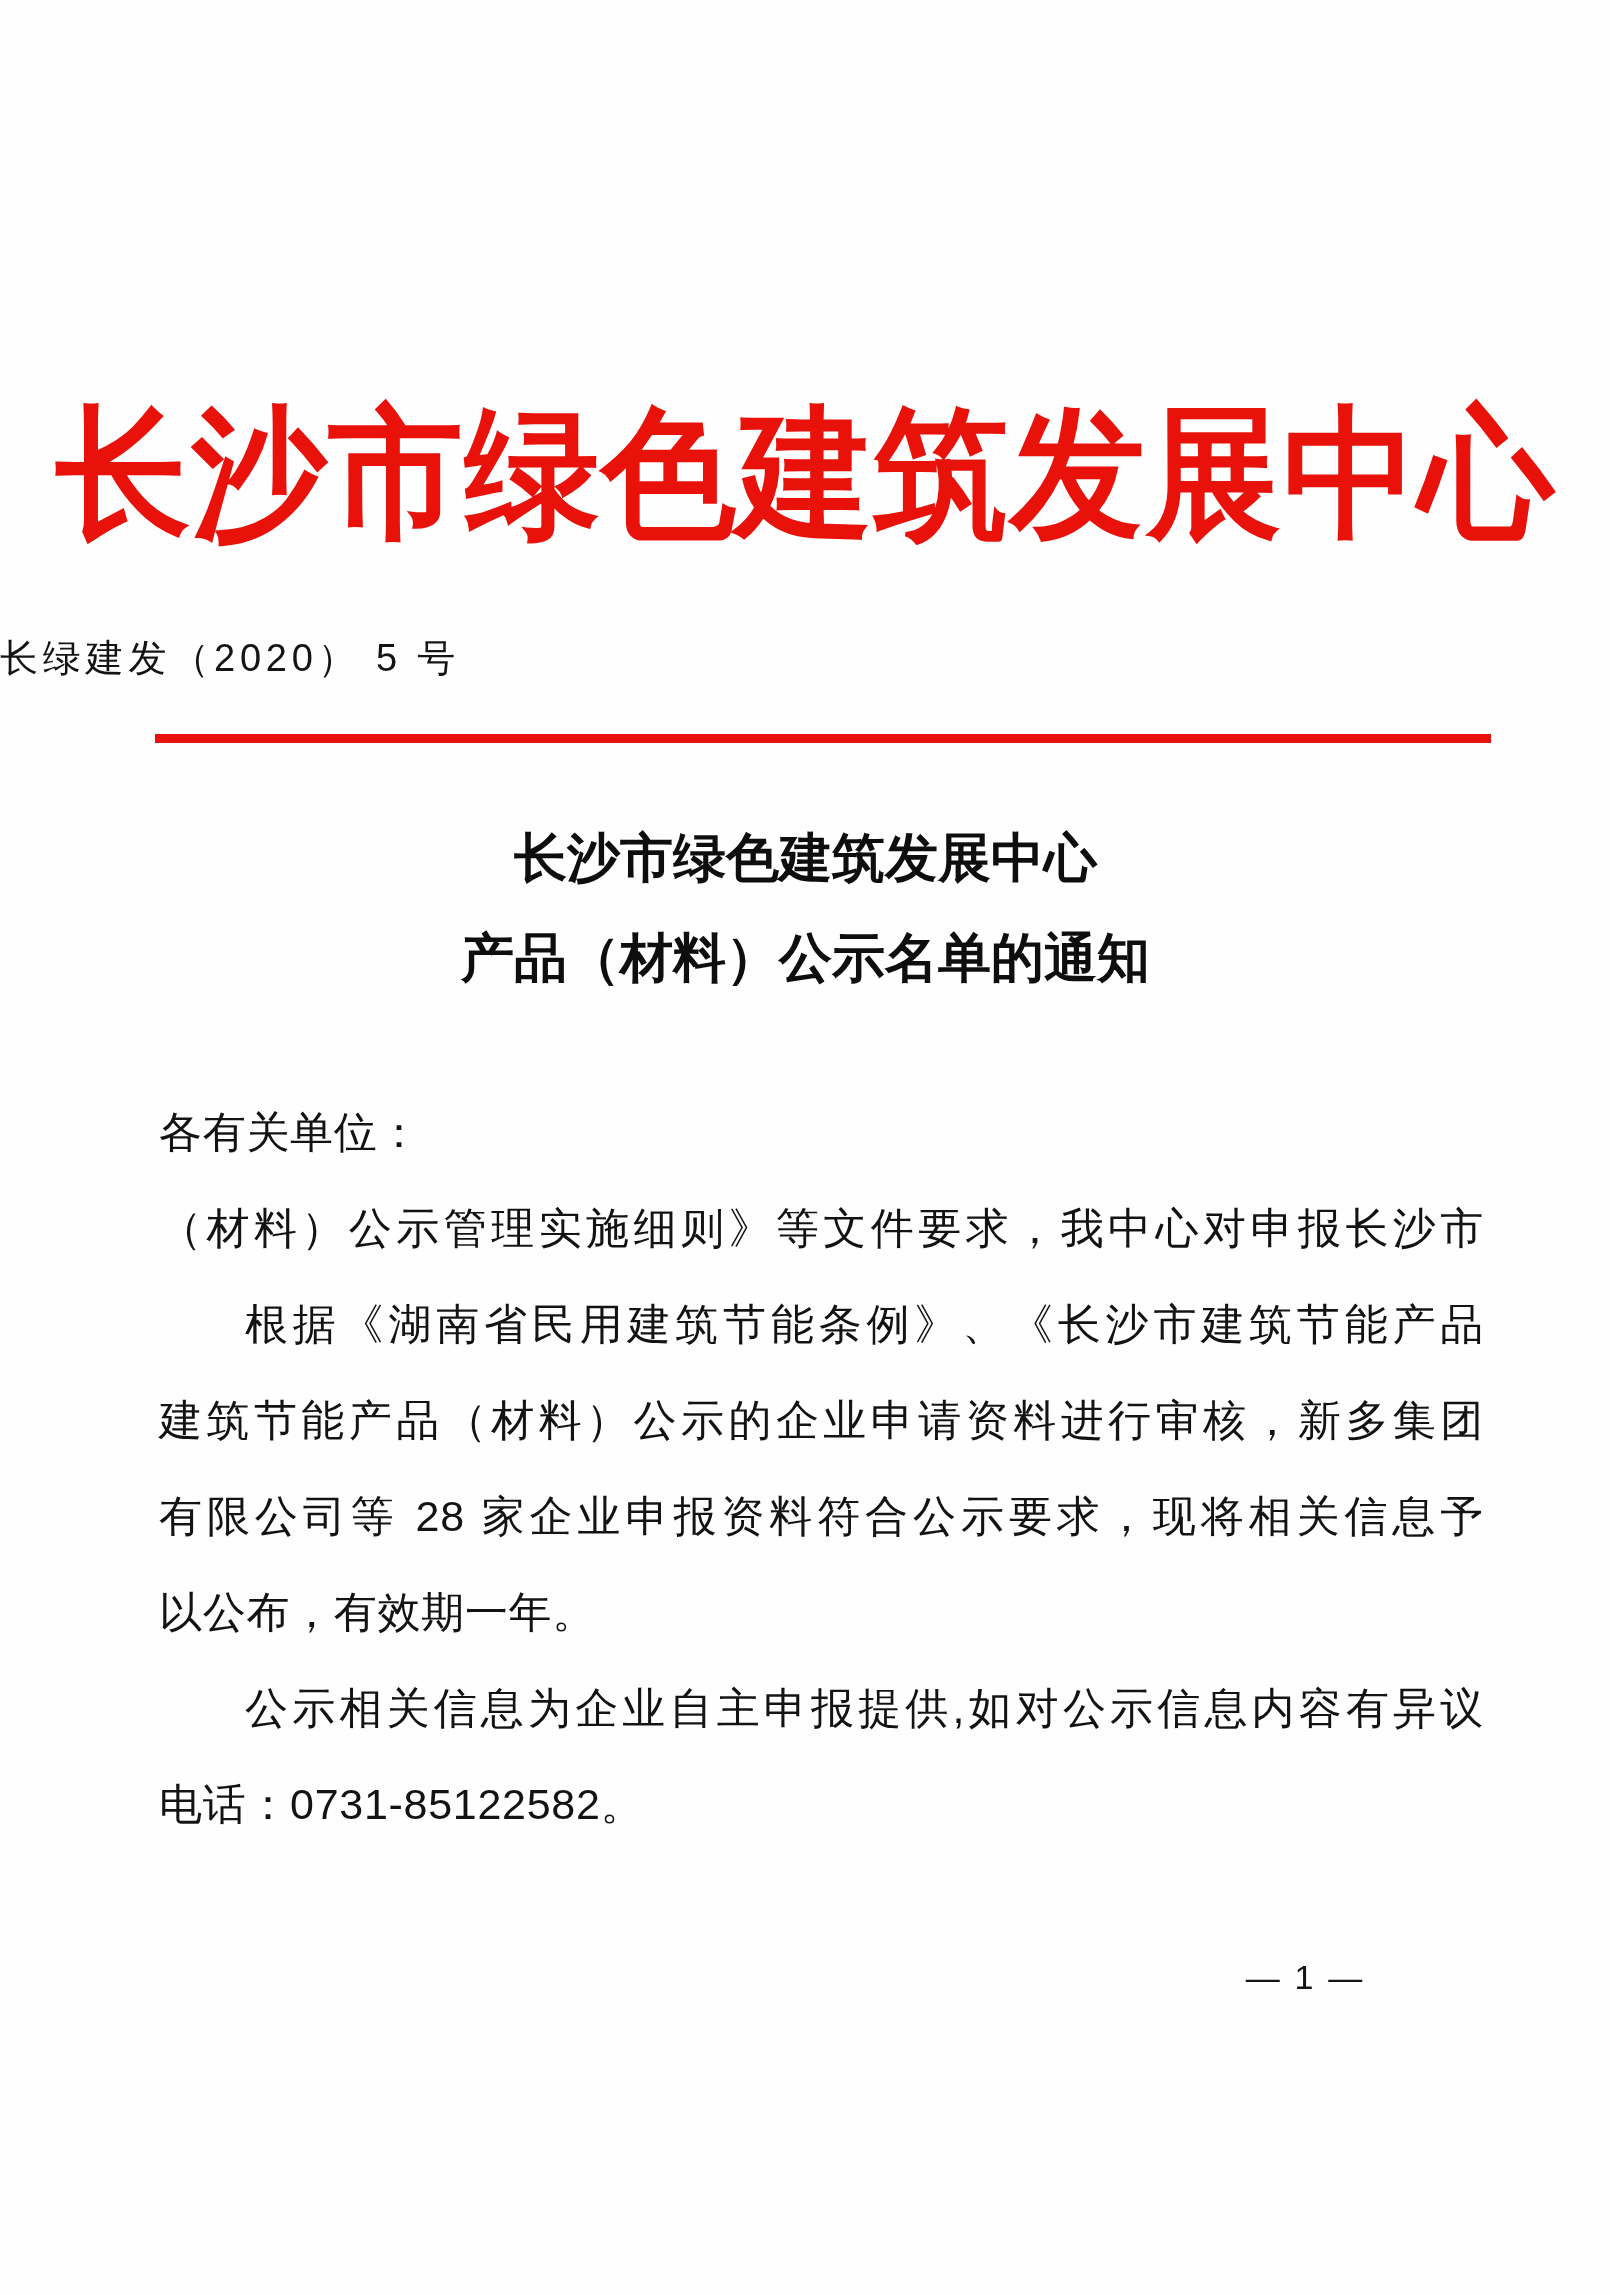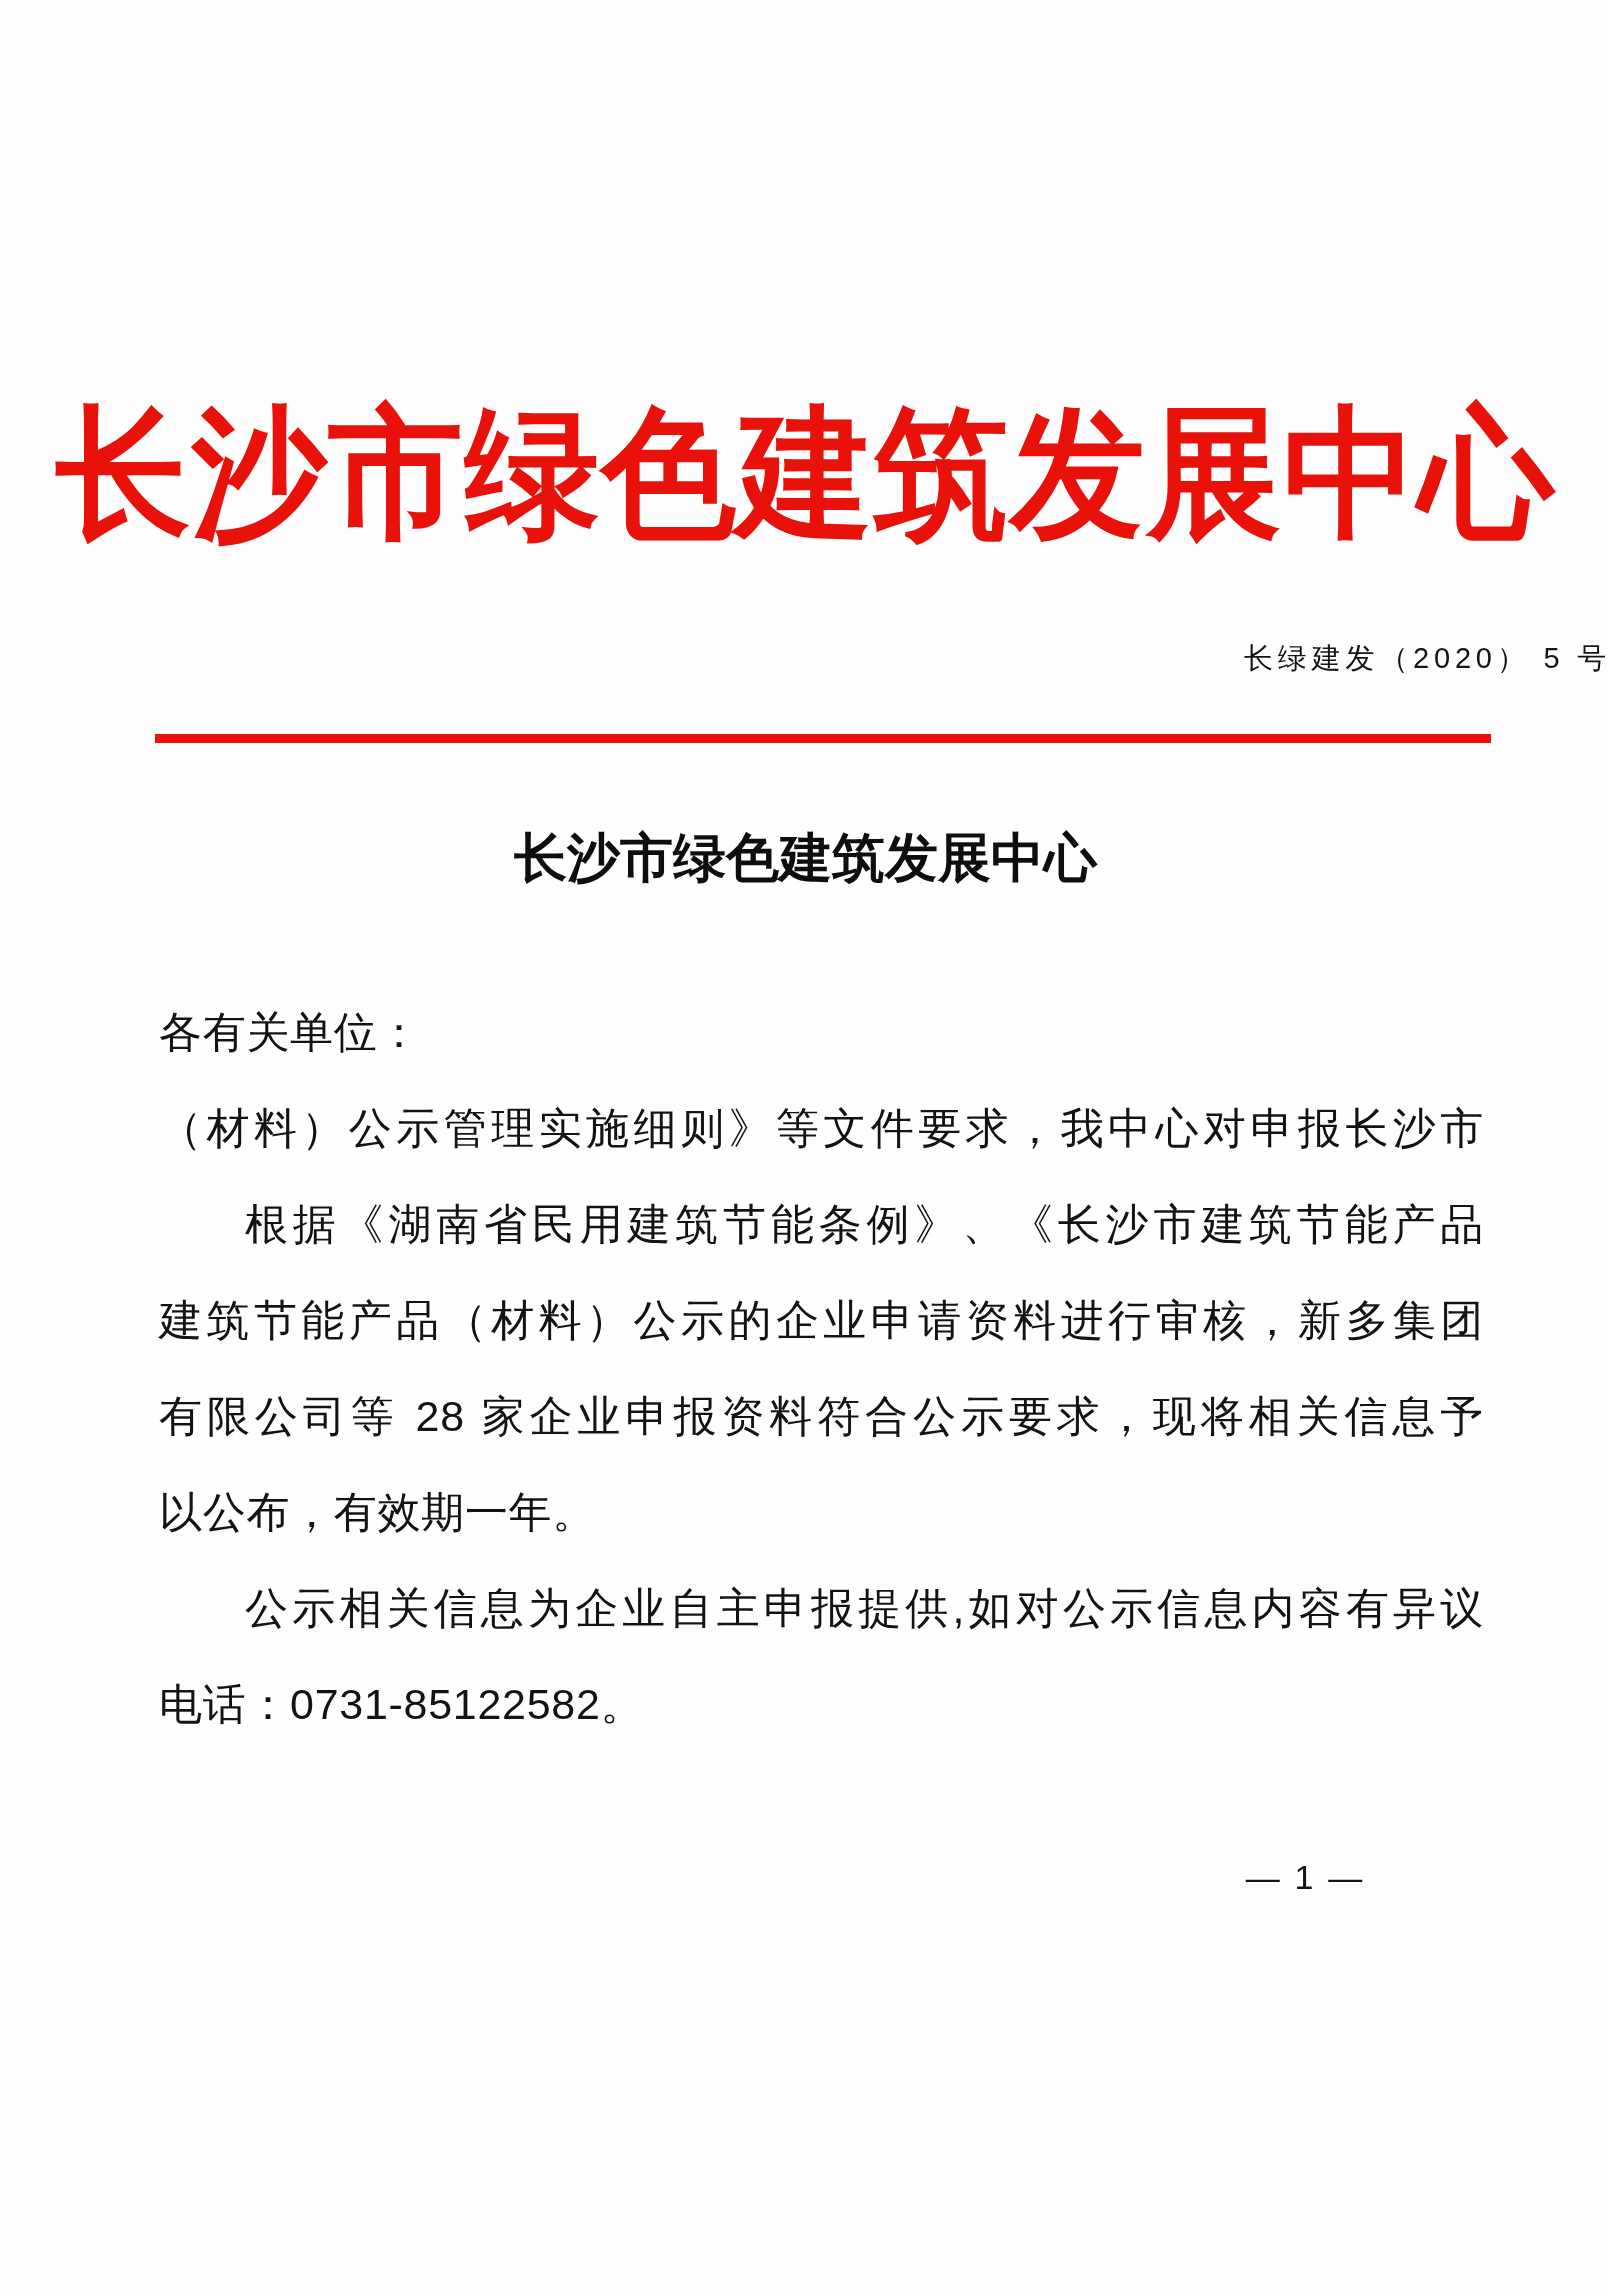--- a/index.html
+++ b/index.html
@@ -25,22 +25,22 @@
     line-height: 145px;
     font-weight: 900;
     color: #e8120b;
     letter-spacing: 1.4px;
     transform: scaleY(1.06);
     transform-origin: top center;
   }
   
   .doc-no {
     margin-top: 115px;
-    text-align: right;
-    font-size: 29px;
+    text-align: left;
+    font-size: 38px;
     line-height: 48px;
     letter-spacing: 4.8px;
     color: #141414;
   }
   
   .red-rule {
     height: 8.9px;
     background: #e8120b;
     margin: 52px 120px 0 155px;
   }
@@ -85,20 +85,21 @@
 <div class="page">
 
   <h1 class="red-head">长沙市绿色建筑发展中心</h1>
 
   <div class="doc-no">长绿建发（2020） 5 号</div>
 
   <div class="red-rule"></div>
 
   <section class="title-block">
     <div class="title-line">长沙市绿色建筑发展中心</div>
+    <div class="title-line">产品（材料）公示名单的通知</div>
   </section>
 
   <section class="body-block">
     <div class="body-line left">各有关单位：</div>
     <div class="body-line just">（材料）公示管理实施细则》等文件要求，我中心对申报长沙市</div>
     <div class="body-line just indent">根据《湖南省民用建筑节能条例》、《长沙市建筑节能产品</div>
     <div class="body-line just">建筑节能产品（材料）公示的企业申请资料进行审核，新多集团</div>
     <div class="body-line just">有限公司等 28 家企业申报资料符合公示要求，现将相关信息予</div>
     <div class="body-line left">以公布，有效期一年。</div>
     <div class="body-line just indent">公示相关信息为企业自主申报提供,如对公示信息内容有异议</div>

